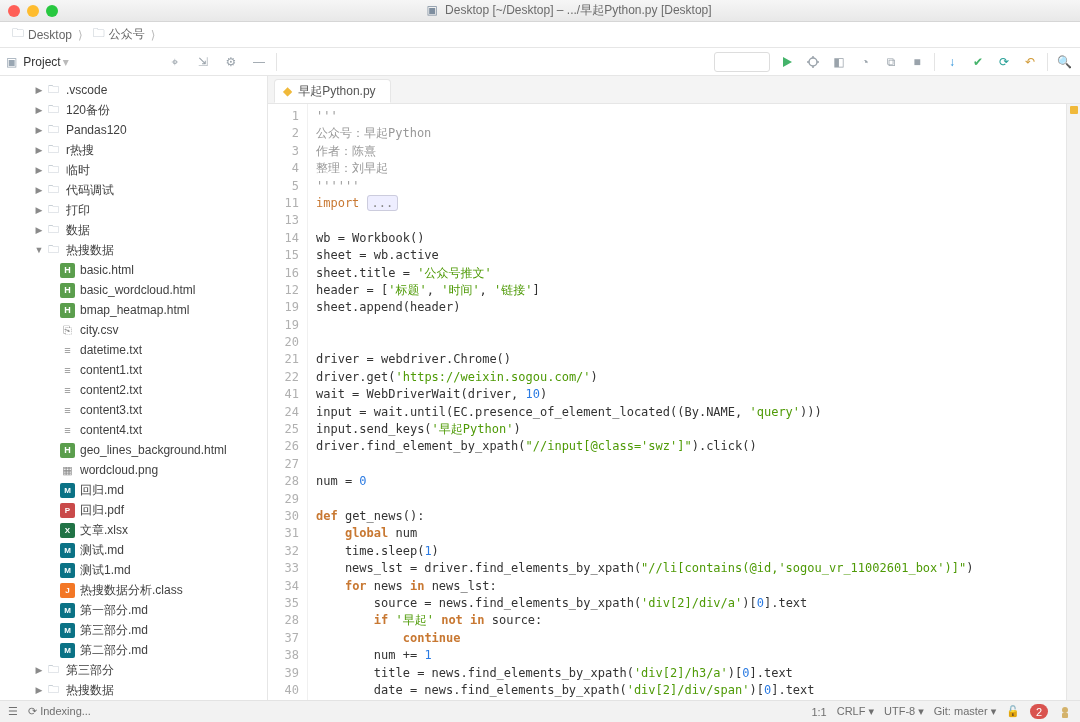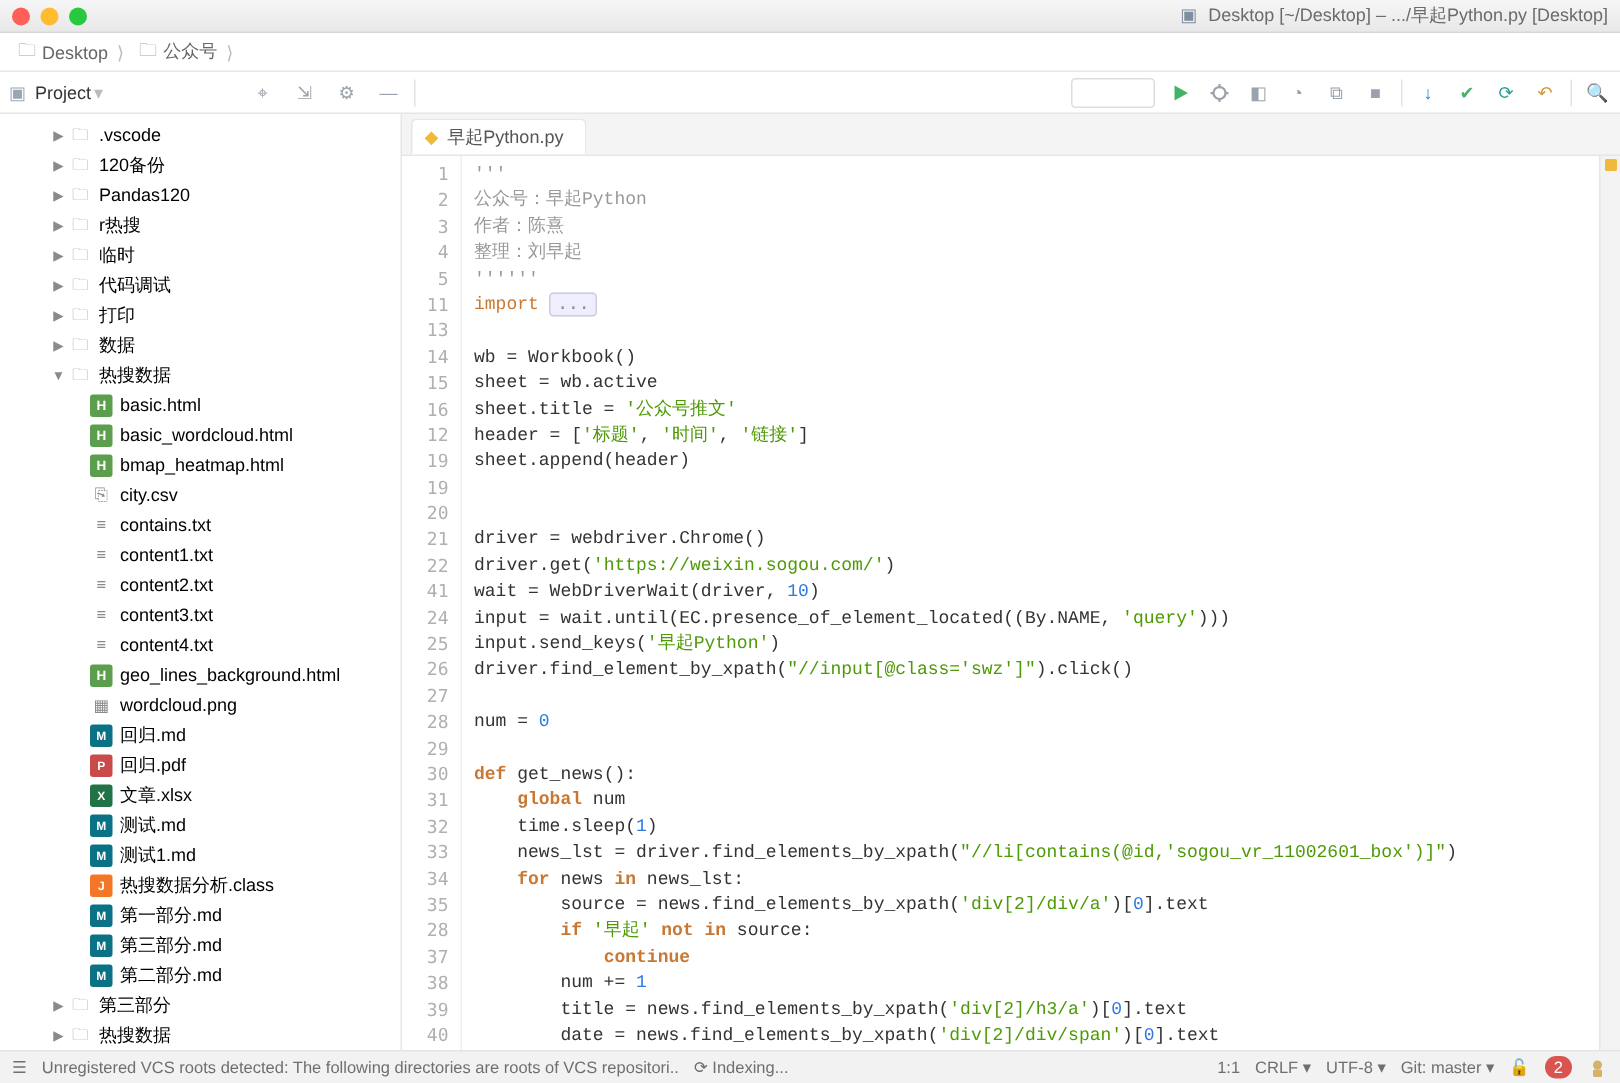--- a/index.html
+++ b/index.html
@@ -2,21 +2,21 @@
 <html><head>
 <meta charset="utf-8">
 <style>
   * { margin: 0; padding: 0; box-sizing: border-box; }
   html, body { height: 100%; font-family: -apple-system, "Helvetica Neue", Arial, sans-serif; font-size: 12px; color: #333; background: #f2f2f2; }
   
   .titlebar { height: 22px; background: linear-gradient(#f6f6f6,#e8e8e8); border-bottom: 1px solid #d6d6d6; display:flex; align-items:center; padding: 0 8px; gap:8px; }
   .traffic { display:flex; gap:7px; }
   .traffic span { width:12px; height:12px; border-radius:50%; display:inline-block; }
   .tl-red { background:#ff5f57; } .tl-yel { background:#febc2e; } .tl-grn { background:#28c840; }
-  .titlebar .title { flex:1; text-align:right; font-size:12px; color:#6b6b6b; }
+  .titlebar .title { flex:1; text-align:center; font-size:12px; color:#6b6b6b; }
   .titlebar .title .icon { color:#7e8e9f; margin-right:4px; }
   
   .navbar { height:26px; background:#fff; border-bottom:1px solid #e6e6e6; display:flex; align-items:center; padding:0 8px; font-size:12px; color:#666; }
   .crumb { display:flex; align-items:center; gap:4px; padding: 2px 4px; }
   .crumb .chev { color:#bbb; margin:0 2px; }
   .folder-ico { color:#9aa7b3; }
   
   .toolbar { height:28px; background:#fff; border-bottom:1px solid #e6e6e6; display:flex; align-items:center; padding:0 6px; gap:8px; }
   .toolbar .spacer { flex:1; }
   .tb-input { width:56px; height:20px; border:1px solid #ddd; border-radius:3px; background:#fff; }
@@ -37,29 +37,29 @@
   .tw.none::before { content:""; }
   .ico { width:15px; height:15px; display:inline-flex; align-items:center; justify-content:center; margin-right:5px; font-size:11px; }
   .ico.folder { color:#9aa7b3; }
   .ico.html { background:#5b9e4d; color:#fff; border-radius:2px; font-size:9px; font-weight:600; }
   .ico.csv, .ico.txt, .ico.generic { color:#8a8a8a; }
   .ico.md { background:#0b7285; color:#fff; border-radius:2px; font-size:8px; font-weight:600; }
   .ico.pdf { background:#c94a4a; color:#fff; border-radius:2px; font-size:8px; font-weight:600; }
   .ico.xlsx { background:#217346; color:#fff; border-radius:2px; font-size:8px; font-weight:600; }
   .ico.ipynb { background:#f37726; color:#fff; border-radius:2px; font-size:8px; font-weight:600; }
   .ico.png { color:#8a8a8a; }
-  .row .name { color:#000000; }
+  .row .name { color:#404040; }
   
   .editor { flex:1; display:flex; flex-direction:column; position:relative; }
   .tabs { height:28px; border-bottom:1px solid #e6e6e6; display:flex; align-items:flex-end; padding-left:6px; background:#f4f4f4; }
   .tab { height:24px; display:flex; align-items:center; gap:6px; padding:0 14px 0 8px; background:#fff; border:1px solid #e6e6e6; border-bottom:1px solid #fff; border-radius:4px 4px 0 0; font-size:12px; color:#555; }
   .tab .py { color:#f0b93a; }
   .code-wrap { flex:1; display:flex; overflow:hidden; font-family: Menlo, Consolas, monospace; font-size:12px; line-height:1.45; }
   .gutter { width:40px; background:#fff; color:#b0b0b0; text-align:right; padding:4px 8px 4px 0; border-right:1px solid #f0f0f0; user-select:none; }
-  .code { flex:1; padding:4px 8px; white-space:pre; overflow:auto; color:#333;font-family:Liberation Mono, monospace; }
+  .code { flex:1; padding:4px 8px; white-space:pre; overflow:auto; color:#333; }
   .c-cm { color:#999; } .c-kw { color:#c87832; font-weight:600; } .c-str { color:#4e9a06; }
   .c-num { color:#2a7ae2; } .c-imp { color:#c87832; }
   .c-fold { background:#eef; border:1px solid #ccd; border-radius:3px; padding:0 4px; color:#888; }
   .right-gutter { width:14px; background:#f3f3f3; border-left:1px solid #e6e6e6; position:relative; }
   .rg-warn { position:absolute; top:2px; left:3px; width:8px; height:8px; background:#f0b93a; border-radius:1px; }
   
   .statusbar { position:absolute; bottom:0; left:0; right:0; height:22px; background:#f2f2f2; border-top:1px solid #e3e3e3; display:flex; align-items:center; font-size:11px; color:#6f6f6f; padding:0 8px; gap:10px; }
   .statusbar .spacer { flex:1; }
   .badge-err { background:#d9534f; color:#fff; border-radius:8px; padding:0 6px; height:15px; display:flex; align-items:center; }
   .hector { width:14px; height:14px; }
@@ -198,21 +198,21 @@
           <span class="name">bmap_heatmap.html</span>
         </div>
         <div class="row" style="padding-left: 48px;">
           <span class="tw none"></span>
           <span class="ico csv">⎘</span>
           <span class="name">city.csv</span>
         </div>
         <div class="row" style="padding-left: 48px;">
           <span class="tw none"></span>
           <span class="ico txt">≡</span>
-          <span class="name">contains.txt</span>
+          <span class="name">datetime.txt</span>
         </div>
         <div class="row" style="padding-left: 48px;">
           <span class="tw none"></span>
           <span class="ico txt">≡</span>
           <span class="name">content1.txt</span>
         </div>
         <div class="row" style="padding-left: 48px;">
           <span class="tw none"></span>
           <span class="ico txt">≡</span>
           <span class="name">content2.txt</span>
@@ -396,21 +396,20 @@
         </pre>
       <div class="right-gutter">
         <div class="rg-warn"></div>
       </div>
     </div>
   </div>
 </div>
 
 <div class="statusbar">
   <span>☰</span>
-  <span>Unregistered VCS roots detected: The following directories are roots of VCS repositori..</span>
   <span>⟳ <span>Indexing...</span></span>
   <span class="spacer"></span>
   <span>1:1</span>
   <span><span>CRLF</span> ▾</span>
   <span><span>UTF-8</span> ▾</span>
   <span><span>Git: master</span> ▾</span>
   <span>🔓</span>
   <span class="badge-err">2</span>
   <span class="hector">
     <svg viewBox="0 0 14 14" width="14" height="14">

